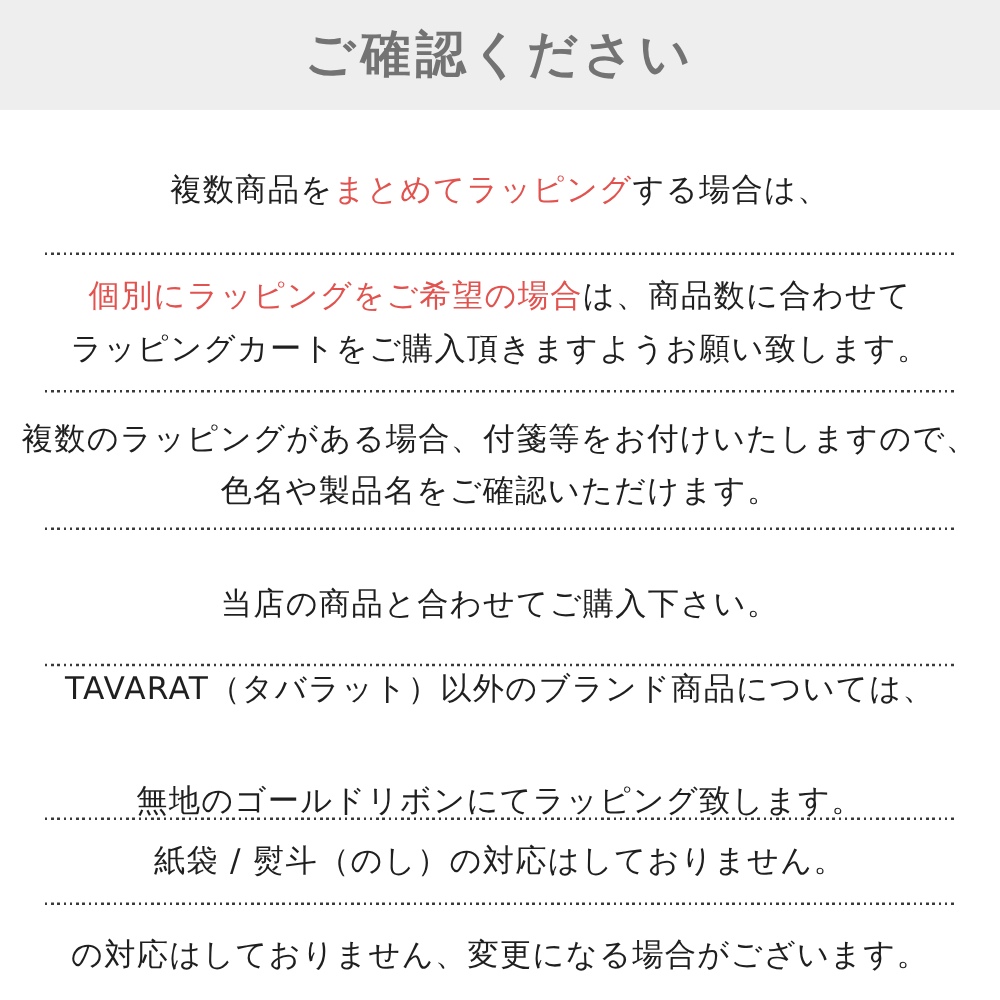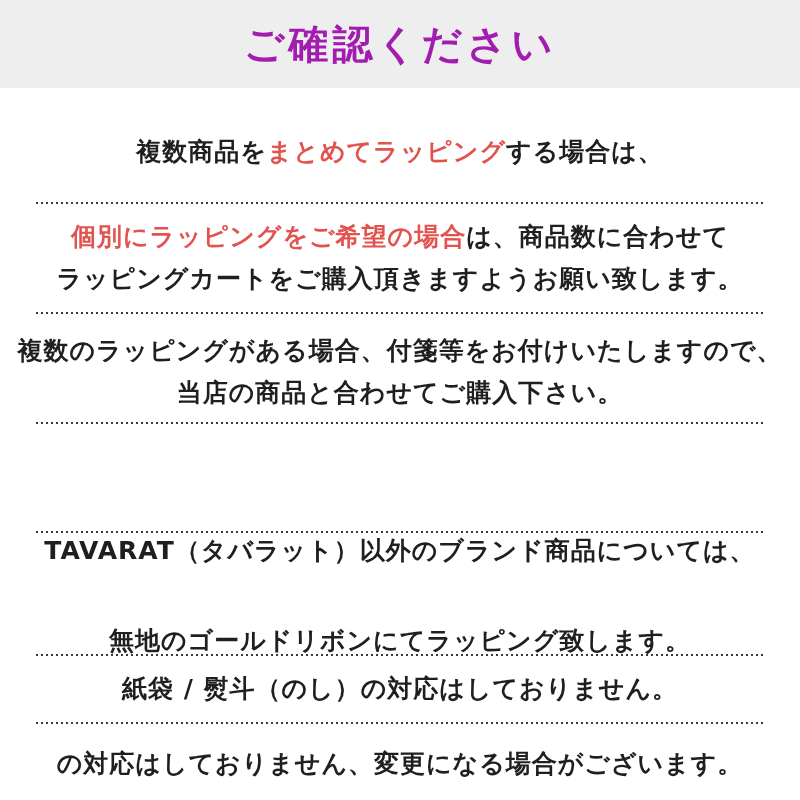--- a/index.html
+++ b/index.html
@@ -23,37 +23,37 @@
     height: 88px;
     background: #eeeeee;
     display: flex;
     align-items: center;
     justify-content: center;
     flex: 0 0 auto;
   }
   .page-title {
     font-size: 40px;
     font-weight: bold;
-    color: #a21caf;
+    color: #737373;
     letter-spacing: 4px;
     line-height: 1;
     white-space: nowrap;
   }
   .notice-section {
     display: flex;
     flex-direction: column;
     justify-content: center;
     align-items: center;
     flex: 0 0 auto;
     box-sizing: border-box;
   }
   .notice-line {
     margin: 0;
     font-size: 25px;
-    font-weight: bold;
+    font-weight: normal;
     color: #1f1f1f;
     line-height: 42px;
     letter-spacing: 1px;
     text-align: center;
     white-space: nowrap;
   }
   .seg-red { color: #e2534f; }
   .dotted-divider {
     flex: 0 0 auto;
     height: 2px;
@@ -85,26 +85,27 @@
 
   <div class="notice-section s2">
     <p class="notice-line"><span class="seg-red">個別にラッピングをご希望の場合</span><span>は、商品数に合わせて</span></p>
     <p class="notice-line"><span>ラッピングカートをご購入頂きますようお願い致します。</span></p>
   </div>
 
   <div class="dotted-divider"></div>
 
   <div class="notice-section s3">
     <p class="notice-line"><span>複数のラッピングがある場合、付箋等をお付けいたしますので、</span></p>
-    <p class="notice-line"><span>当店の商品と合わせてご購入下さい。</span></p>
+    <p class="notice-line"><span>色名や製品名をご確認いただけます。</span></p>
   </div>
 
   <div class="dotted-divider"></div>
 
   <div class="notice-section s4">
+    <p class="notice-line"><span>当店の商品と合わせてご購入下さい。</span></p>
   </div>
 
   <div class="dotted-divider"></div>
 
   <div class="notice-section s5">
     <p class="notice-line"><span>TAVARAT（タバラット）以外のブランド商品については、</span></p>
     <p class="notice-line"><span>無地のゴールドリボンにてラッピング致します。</span></p>
   </div>
 
   <div class="dotted-divider"></div>

